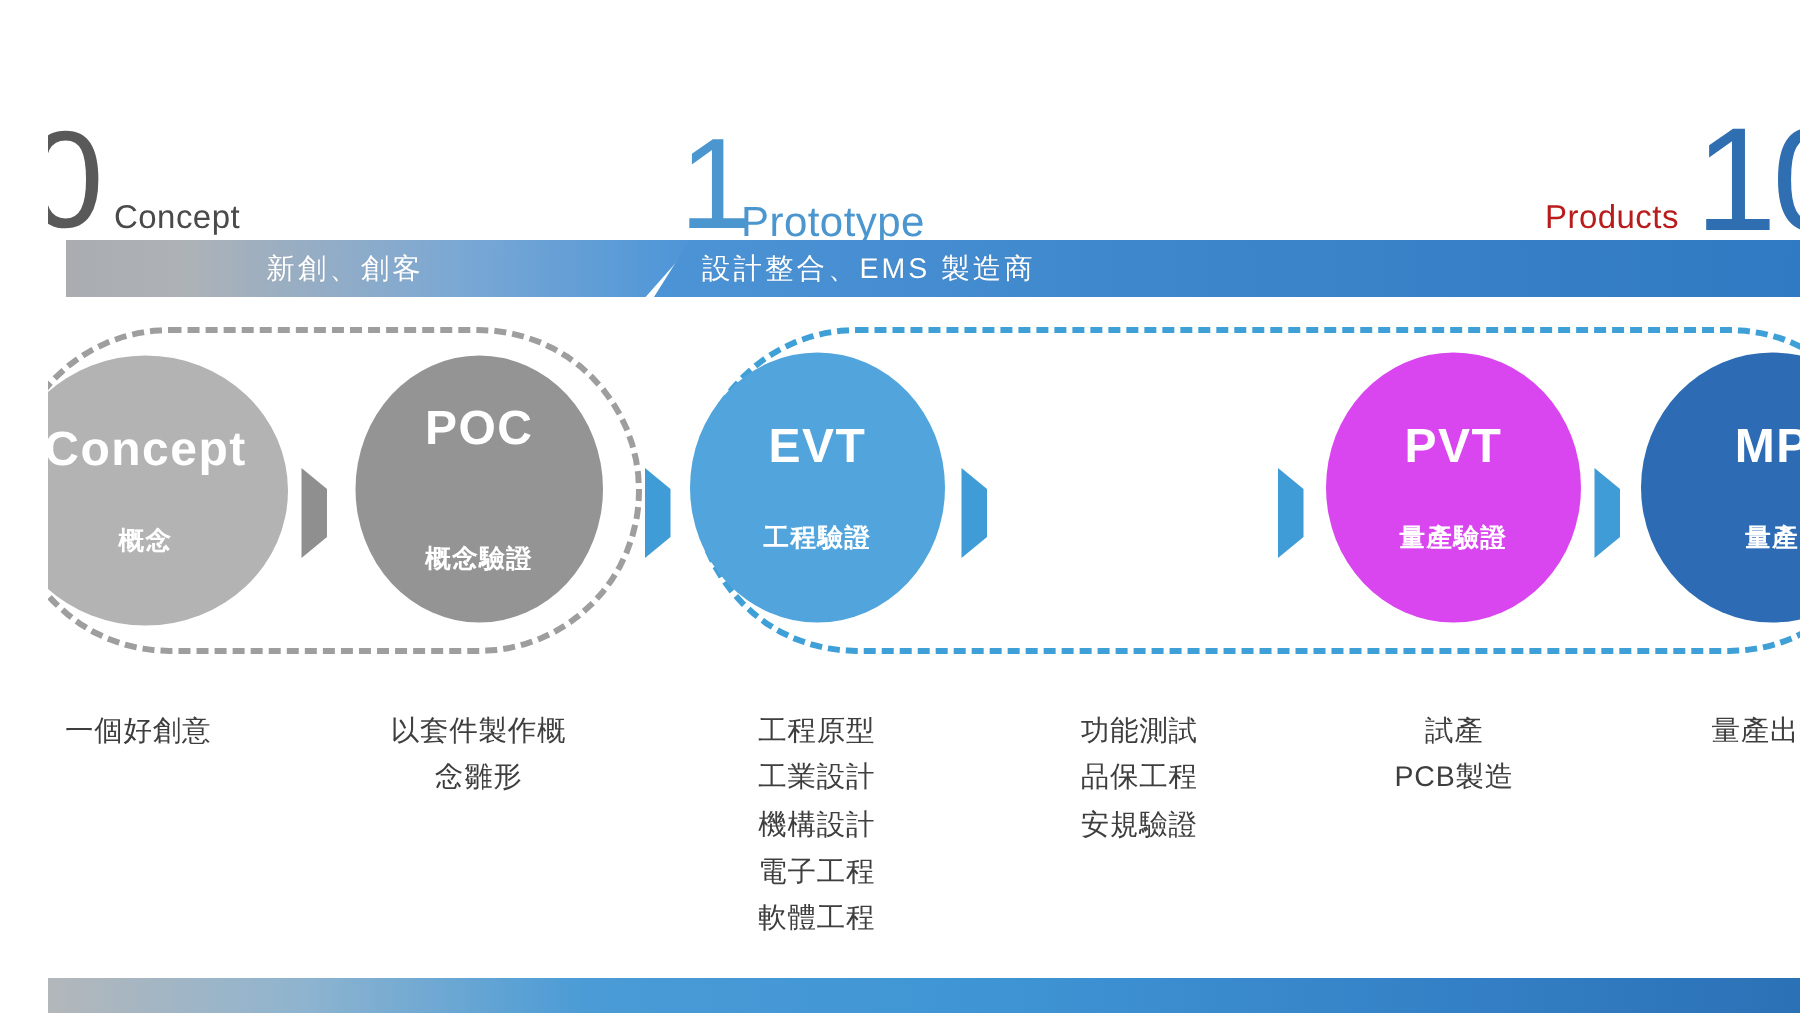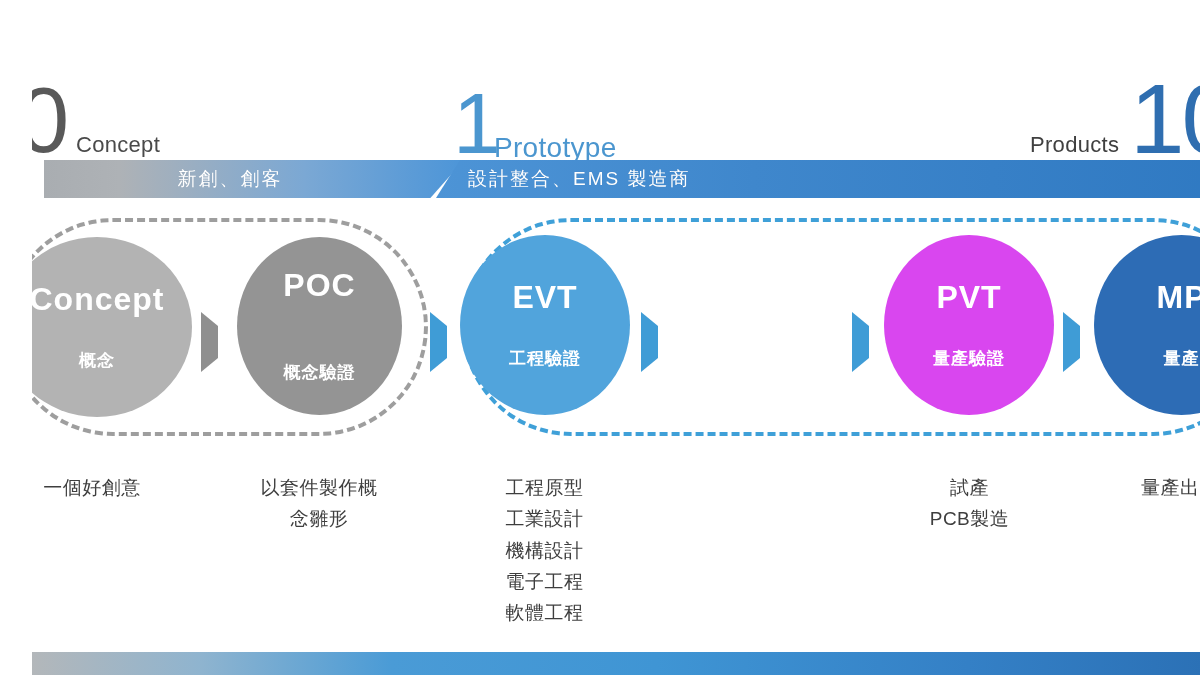--- a/index.html
+++ b/index.html
@@ -42,21 +42,21 @@
     letter-spacing:0.3px;
   }
   #num-hundred {
     left:1082px; top:22px;
     font-size:98px;
     color:#2f6eb0;
     letter-spacing:-3px;
   }
   #lbl-products {
     position:absolute; left:982px; top:84px;
-    font-size:22px; color:#404040; font-weight:400;
+    font-size:22px; color:#b91c1c; font-weight:400;
     letter-spacing:0.3px;
   }
 
   
   #banner-left {
     position:absolute; left:12px; top:128px; width:420px; height:38px;
     background:linear-gradient(to right,#a9adb1 0%, #aeb2b6 18%, #7ba8d4 62%, #4c95d8 100%);
     clip-path:polygon(0 0, 100% 0, 92% 100%, 0 100%);
     display:flex; align-items:center; justify-content:center;
   }
@@ -190,18 +190,19 @@
 
   <div class="arrow gray" id="a1"></div>
   <div class="arrow blue" id="a2"></div>
   <div class="arrow blue" id="a3"></div>
   <div class="arrow blue" id="a4"></div>
   <div class="arrow blue" id="a5"></div>
 
   <div class="caption" id="cap-concept">一個好創意</div>
   <div class="caption" id="cap-poc">以套件製作概<br>念雛形</div>
   <div class="caption" id="cap-evt">工程原型<br>工業設計<br>機構設計<br>電子工程<br>軟體工程</div>
+  <div class="caption" id="cap-dvt">功能測試<br>品保工程<br>安規驗證</div>
   <div class="caption" id="cap-pvt">試產<br>PCB製造</div>
   <div class="caption" id="cap-mp">量產出貨</div>
 
   <div id="bottom-bar"></div>
 
 </div>
 
 </body></html>

